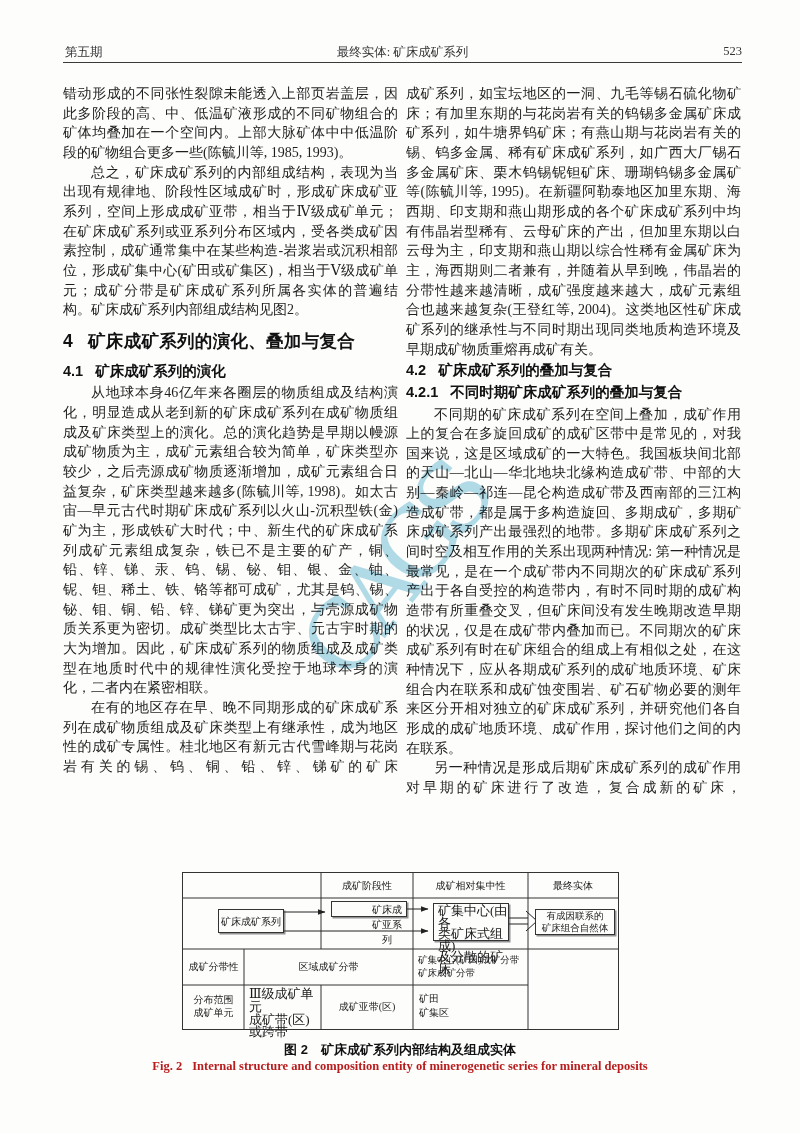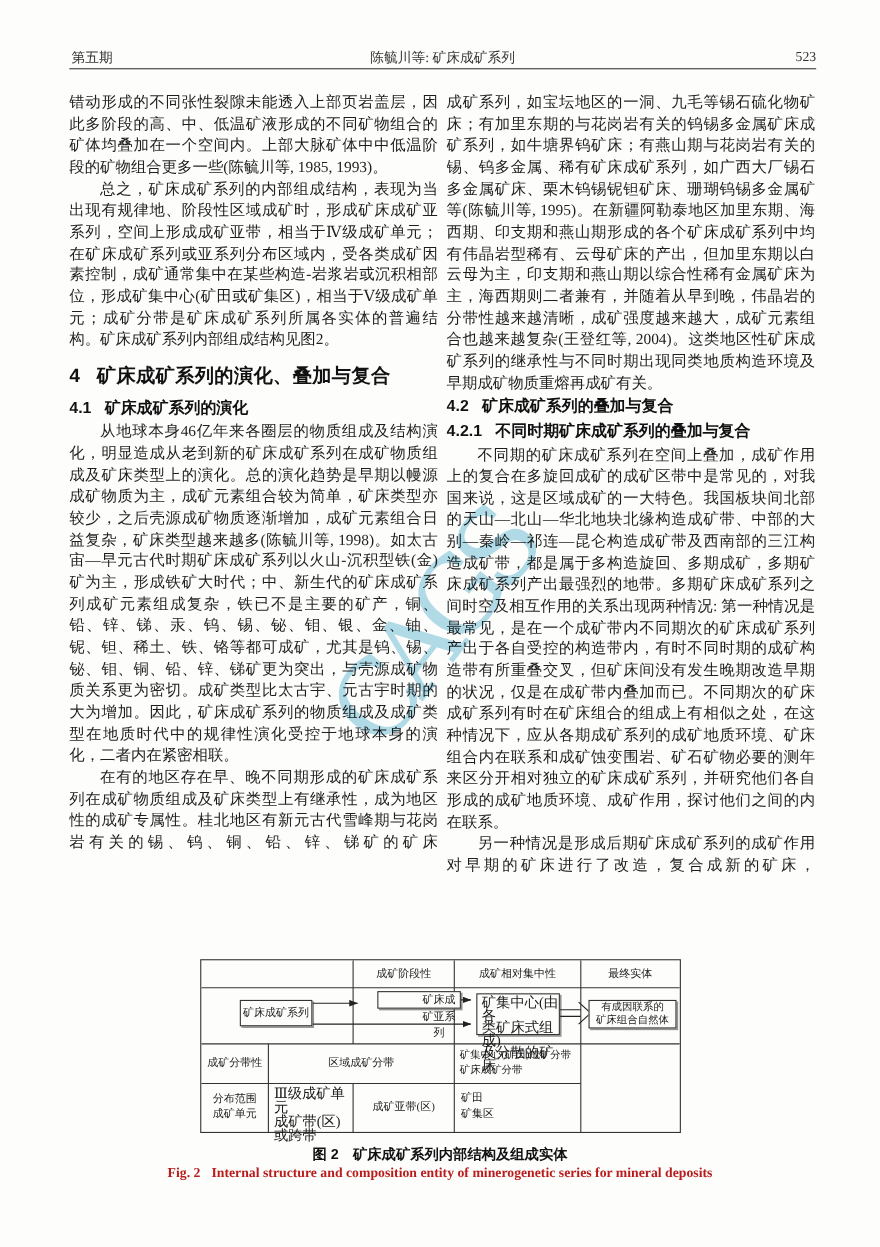--- a/index.html
+++ b/index.html
@@ -72,21 +72,21 @@
   }
   .cap-en .cap-label{margin-right:10px;}
 </style>
 </head>
 <body>
 
 <div class="page">
 
   <div class="hdr">
     <span class="issue">第五期</span>
-    <span class="running">陈毓川等: 矿床成矿系列</span>
+    <span class="running">最终实体: 矿床成矿系列</span>
     <span class="pageno">523</span>
   </div>
   <div class="hdr-rule"></div>
 
   <div class="col col-left">
     <p class="cont">错动形成的不同张性裂隙未能透入上部页岩盖层，因此多阶段的高、中、低温矿液形成的不同矿物组合的矿体均叠加在一个空间内。上部大脉矿体中中低温阶段的矿物组合更多一些(陈毓川等, 1985, 1993)。</p>
     <p>总之，矿床成矿系列的内部组成结构，表现为当出现有规律地、阶段性区域成矿时，形成矿床成矿亚系列，空间上形成成矿亚带，相当于Ⅳ级成矿单元；在矿床成矿系列或亚系列分布区域内，受各类成矿因素控制，成矿通常集中在某些构造-岩浆岩或沉积相部位，形成矿集中心(矿田或矿集区)，相当于Ⅴ级成矿单元；成矿分带是矿床成矿系列所属各实体的普遍结构。矿床成矿系列内部组成结构见图2。</p>
     <h2 class="sec">
       <span class="num">4</span><span>矿床成矿系列的演化、叠加与复合</span>
     </h2>
@@ -139,21 +139,21 @@
         <line x1="326" y1="51" x2="345" y2="51"></line>
         <polyline points="343,38 354,48 343,58" fill="none"></polyline>
       </g>
     </svg>
 
     <div class="fcell fh" style="left:138px;top:0;width:92px;">成矿阶段性</div>
     <div class="fcell fh" style="left:230px;top:0;width:115px;">成矿相对集中性</div>
     <div class="fcell fh" style="left:345px;top:0;width:90px;">最终实体</div>
 
     <div class="fbox tc" style="left:35px;top:36px;width:66px;height:24px;line-height:23px;">矿床成矿系列</div>
-    <div class="fbox tc" style="left:160px;top:28px;width:76px;height:16px;line-height:15px;padding-left:36px;">矿床成矿亚系列</div>
+    <div class="fbox tc" style="left:148px;top:28px;width:76px;height:16px;line-height:15px;padding-left:36px;">矿床成矿亚系列</div>
     <div class="fbox pre" style="left:250px;top:30px;width:76px;height:38px;padding:1px 0 0 4px;font-size:13px;line-height:11.6px;">矿集中心(由各
 类矿床式组成)
 及分散的矿床</div>
     <div class="fbox pre tc" style="left:352px;top:36px;width:80px;height:26px;padding-top:1px;font-size:9.5px;line-height:11.6px;">有成因联系的
 矿床组合自然体</div>
 
     <div class="fcell tc" style="left:0;top:76px;width:61px;line-height:36px;">成矿分带性</div>
     <div class="fcell tc" style="left:61px;top:76px;width:169px;line-height:36px;">区域成矿分带</div>
     <div class="fcell pre" style="left:230px;top:76px;width:119px;padding:5px 0 0 5px;font-size:9.5px;line-height:12.6px;">矿集中心(矿田)成矿分带
 矿床成矿分带</div>

